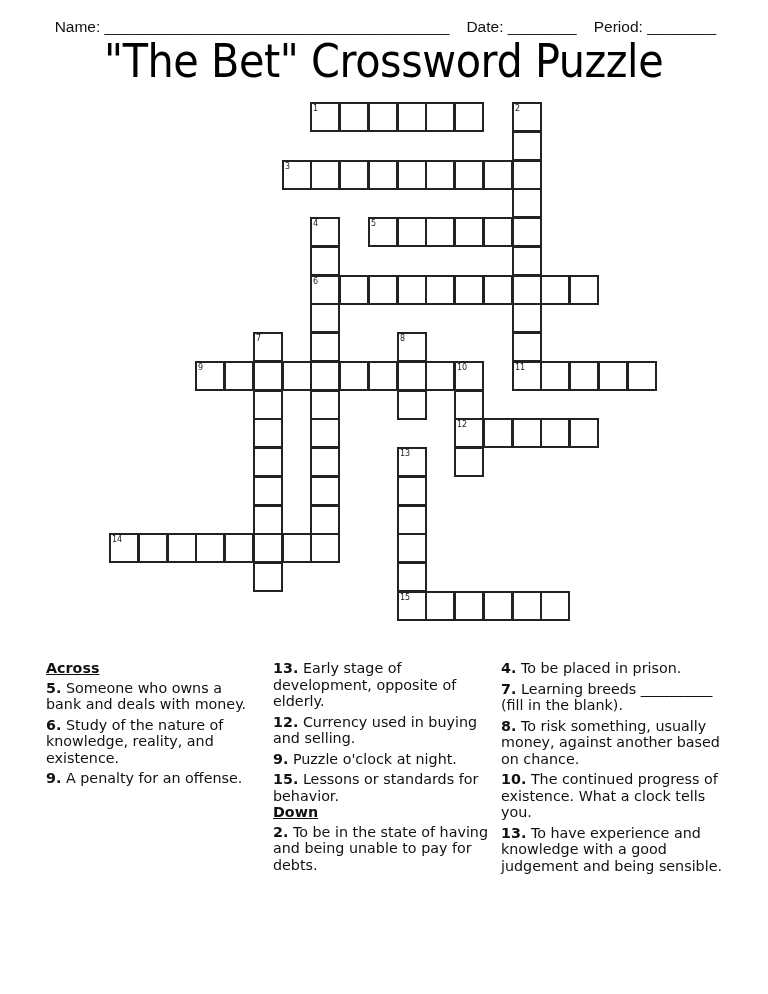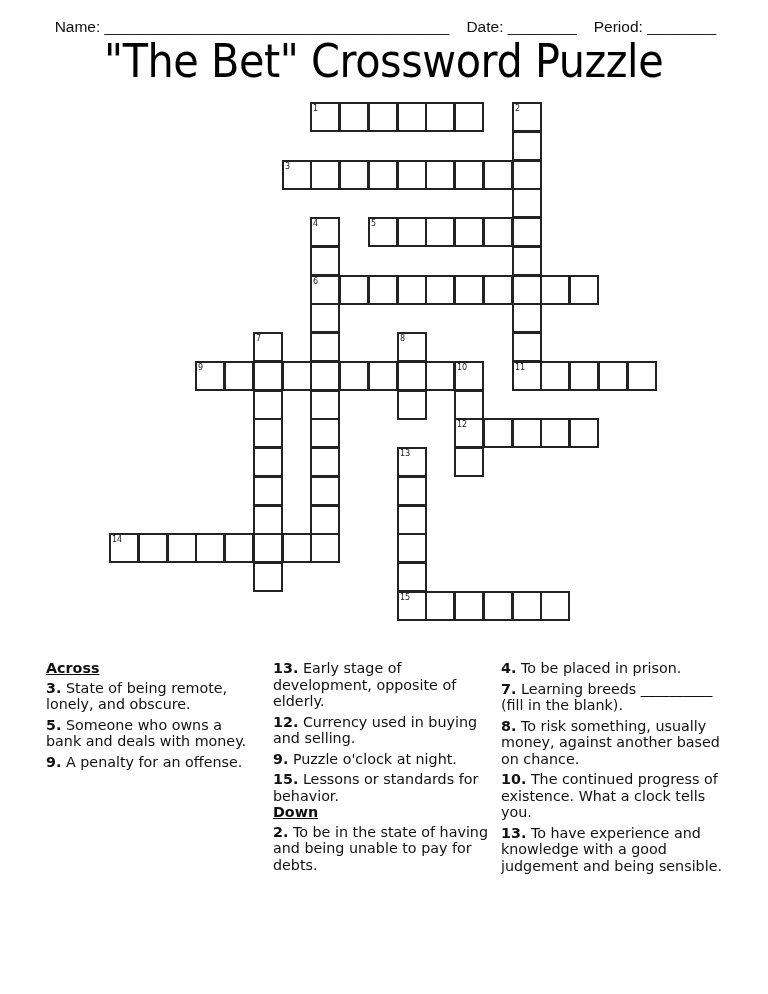--- a/index.html
+++ b/index.html
@@ -169,22 +169,22 @@
     <div class="cell" style="left: 282px; top: 533px;"></div>
     <div class="cell" style="left: 425px; top: 591px;"></div>
     <div class="cell" style="left: 454px; top: 591px;"></div>
     <div class="cell" style="left: 483px; top: 591px;"></div>
     <div class="cell" style="left: 512px; top: 591px;"></div>
     <div class="cell" style="left: 540px; top: 591px;"></div>
   </div>
 
 <div class="clues" id="col1">
   <div class="heading">Across</div>
-  <div class="clue"><b>3.</b> <span>State of being remote, lonely, and obscure.</span></div>
   <div class="clue"><b>5.</b> <span>Someone who owns a bank and deals with money.</span></div>
+  <div class="clue"><b>6.</b> <span>Study of the nature of knowledge, reality, and existence.</span></div>
   <div class="clue"><b>9.</b> <span>A penalty for an offense.</span></div>
 </div>
 
 <div class="clues" id="col2">
   <div class="clue"><b>13.</b> <span>Early stage of development, opposite of elderly.</span></div>
   <div class="clue"><b>12.</b> <span>Currency used in buying and selling.</span></div>
   <div class="clue"><b>9.</b> <span>Puzzle o'clock at night.</span></div>
   <div class="clue" style="margin-bottom:0"><b>15.</b> <span>Lessons or standards for behavior.</span></div>
   <div class="heading">Down</div>
   <div class="clue"><b>2.</b> <span>To be in the state of having and being unable to pay for debts.</span></div>

